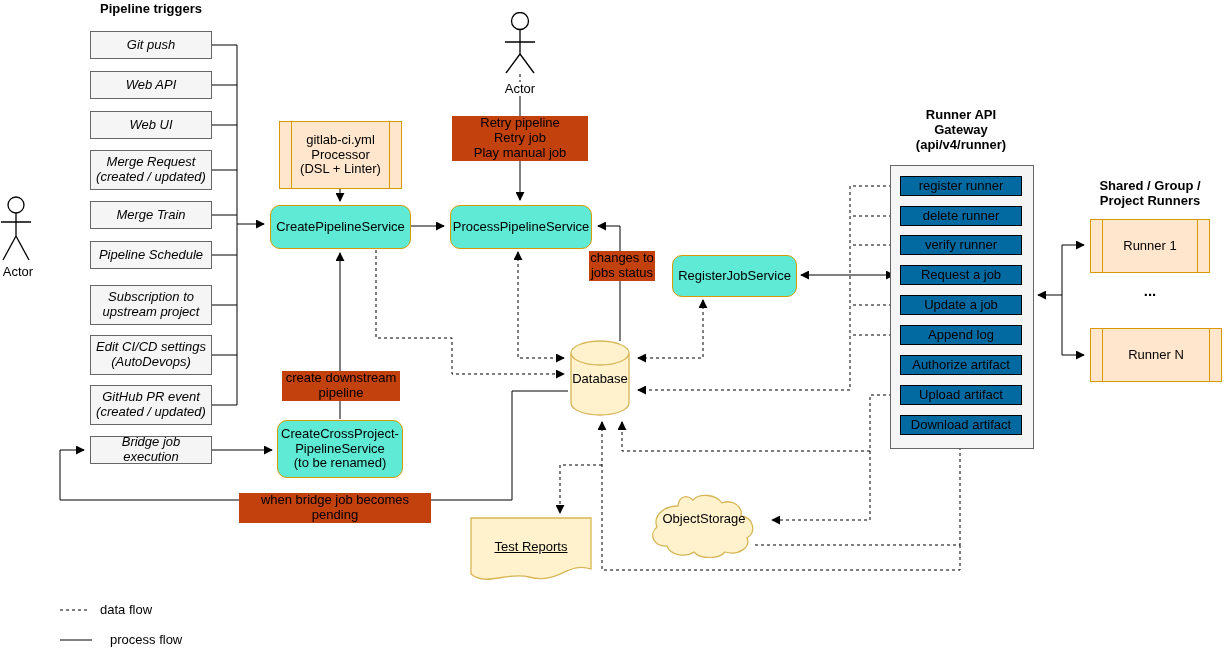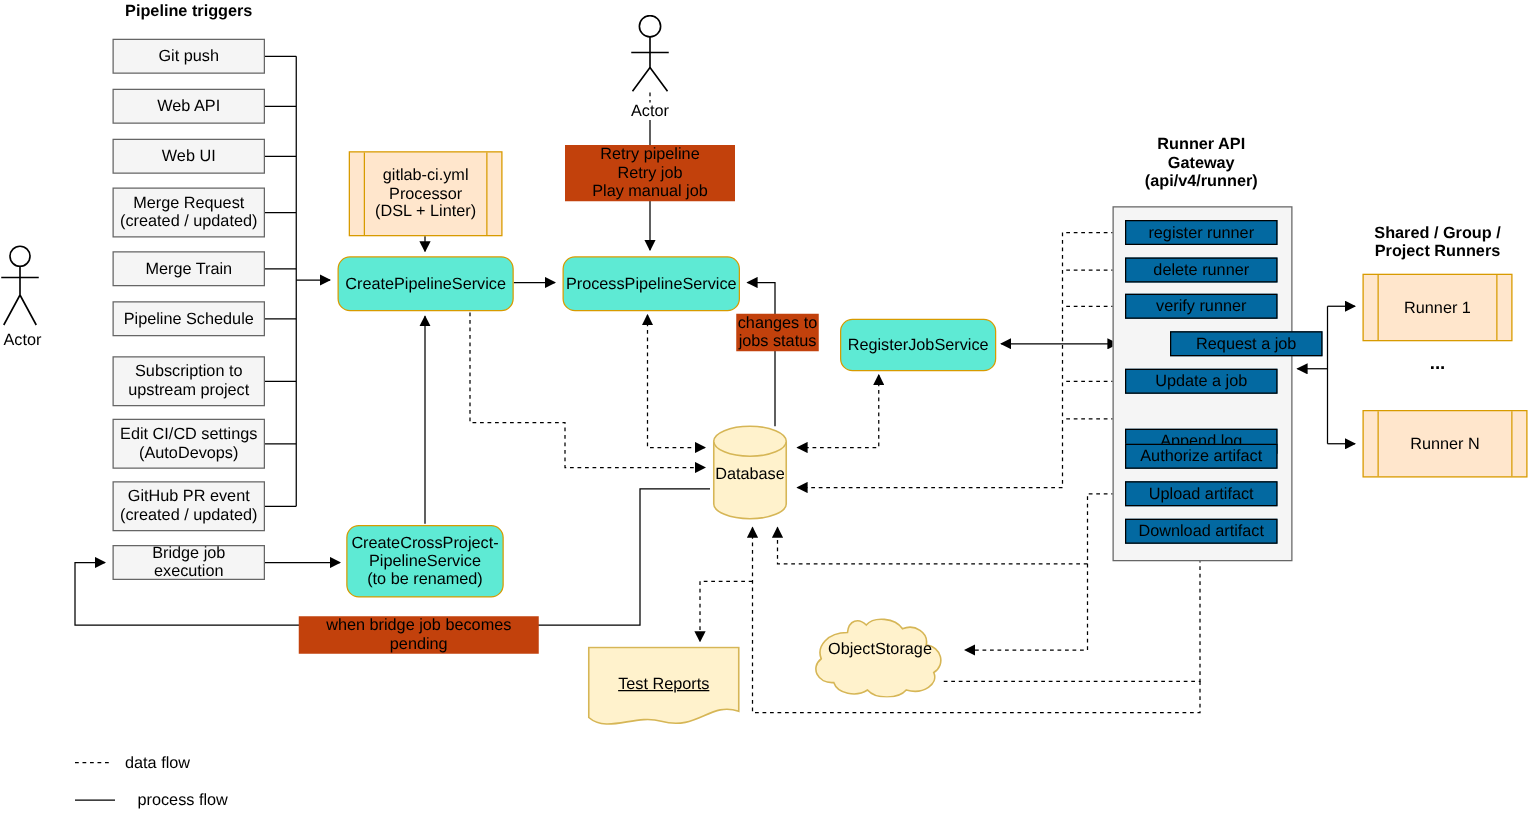--- a/index.html
+++ b/index.html
@@ -1,21 +1,21 @@
 <!DOCTYPE html>
 <html><head>
 <meta charset="utf-8">
 <style>
   html,body{margin:0;padding:0;background:#fff;}
   #canvas{position:relative;width:1226px;height:651px;background:#fff;
           font-family:"Liberation Sans",sans-serif;font-size:13px;color:#000;overflow:hidden;}
   #wires{position:absolute;left:0;top:0;width:1226px;height:651px;}
   .box{position:absolute;display:flex;align-items:center;justify-content:center;
        text-align:center;line-height:1.12;box-sizing:border-box;padding:1px 2px;}
-  .trigger{left:90px;width:122px;background:#f5f5f5;border:1px solid #666;}
+  .trigger{left:90px;width:122px;background:#f5f5f5;border:1px solid #666;font-style:italic;}
   .svc{background:#5eead4;border:1px solid #d79b00;border-radius:10px;}
   .comp{background:#ffe6cc;border:1px solid #d79b00;}
   .comp::before,.comp::after{content:"";position:absolute;top:0;bottom:0;border-left:1px solid #d79b00;}
   .comp::before{left:11px;}
   .comp::after{right:11px;}
   .endpoint{left:900px;width:122px;height:20px;background:#0369a1;border:1px solid #000;}
   .gwframe{position:absolute;left:890px;top:165px;width:142px;height:282px;
            background:#f5f5f5;border:1px solid #666;}
   .dtitle{font-weight:bold;}
   .lbl{position:absolute;text-align:center;line-height:1.15;}
@@ -108,20 +108,22 @@
 (DSL + Linter)</div>
   <div class="box svc" style="left:270px;top:205px;width:141px;height:44px;">CreatePipelineService</div>
   <div class="box svc" style="left:450px;top:205px;width:142px;height:44px;">ProcessPipelineService</div>
   <div class="box svc" style="left:672px;top:255px;width:125px;height:42px;">RegisterJobService</div>
   <div class="box svc prel" style="left:277px;top:420px;width:126px;height:58px;">CreateCrossProject-
 PipelineService
 (to be renamed)</div>
 
   <div class="lbl prel onwire" style="left:589px;top:251px;width:66px;">changes to
 jobs status</div>
+  <div class="lbl prel onwire" style="left:282px;top:371px;width:118px;">create downstream
+pipeline</div>
   <div class="lbl onwire" style="left:239px;top:493px;width:192px;">when bridge job becomes pending</div>
 
   <div class="shape" style="left:570px;top:339px;">
     <svg width="60" height="80">
       <path class="store" d="M1,14 a29,12 0 0 1 58,0 v50 a29,12 0 0 1 -58,0 z"></path>
       <path class="store" fill="none" d="M1,14 a29,12 0 0 0 58,0"></path>
     </svg>
   </div>
   <div class="lbl" style="left:570px;top:372px;width:60px;">Database</div>
 
@@ -139,23 +141,23 @@
   </div>
   <div class="lbl" style="left:645px;top:512px;width:118px;">ObjectStorage</div>
 
   <div class="lbl dtitle prel" style="left:889px;top:108px;width:144px;">Runner API
 Gateway
 (api/v4/runner)</div>
   <div class="gwframe"></div>
   <div class="box endpoint" style="top:176px;">register runner</div>
   <div class="box endpoint" style="top:206px;">delete runner</div>
   <div class="box endpoint" style="top:235px;">verify runner</div>
-  <div class="box endpoint" style="top:265px;margin-left:36px;">Request a job</div>
+  <div class="box endpoint" style="top:265px;">Request a job</div>
   <div class="box endpoint" style="top:295px;">Update a job</div>
-  <div class="box endpoint" style="top:343px;">Append log</div>
+  <div class="box endpoint" style="top:325px;">Append log</div>
   <div class="box endpoint" style="top:355px;">Authorize artifact</div>
   <div class="box endpoint" style="top:385px;">Upload artifact</div>
   <div class="box endpoint" style="top:415px;">Download artifact</div>
 
   <div class="lbl dtitle" style="left:1076px;top:179px;width:148px;">Shared / Group / Project Runners</div>
   <div class="box comp" style="left:1090px;top:219px;width:120px;height:54px;">Runner 1</div>
   <div class="lbl dtitle" style="left:1120px;top:282px;width:60px;font-size:15px;">...</div>
   <div class="box comp" style="left:1090px;top:328px;width:132px;height:54px;">Runner N</div>
 
   <div class="lbl" style="left:100px;top:603px;width:70px;text-align:left;">data flow</div>

